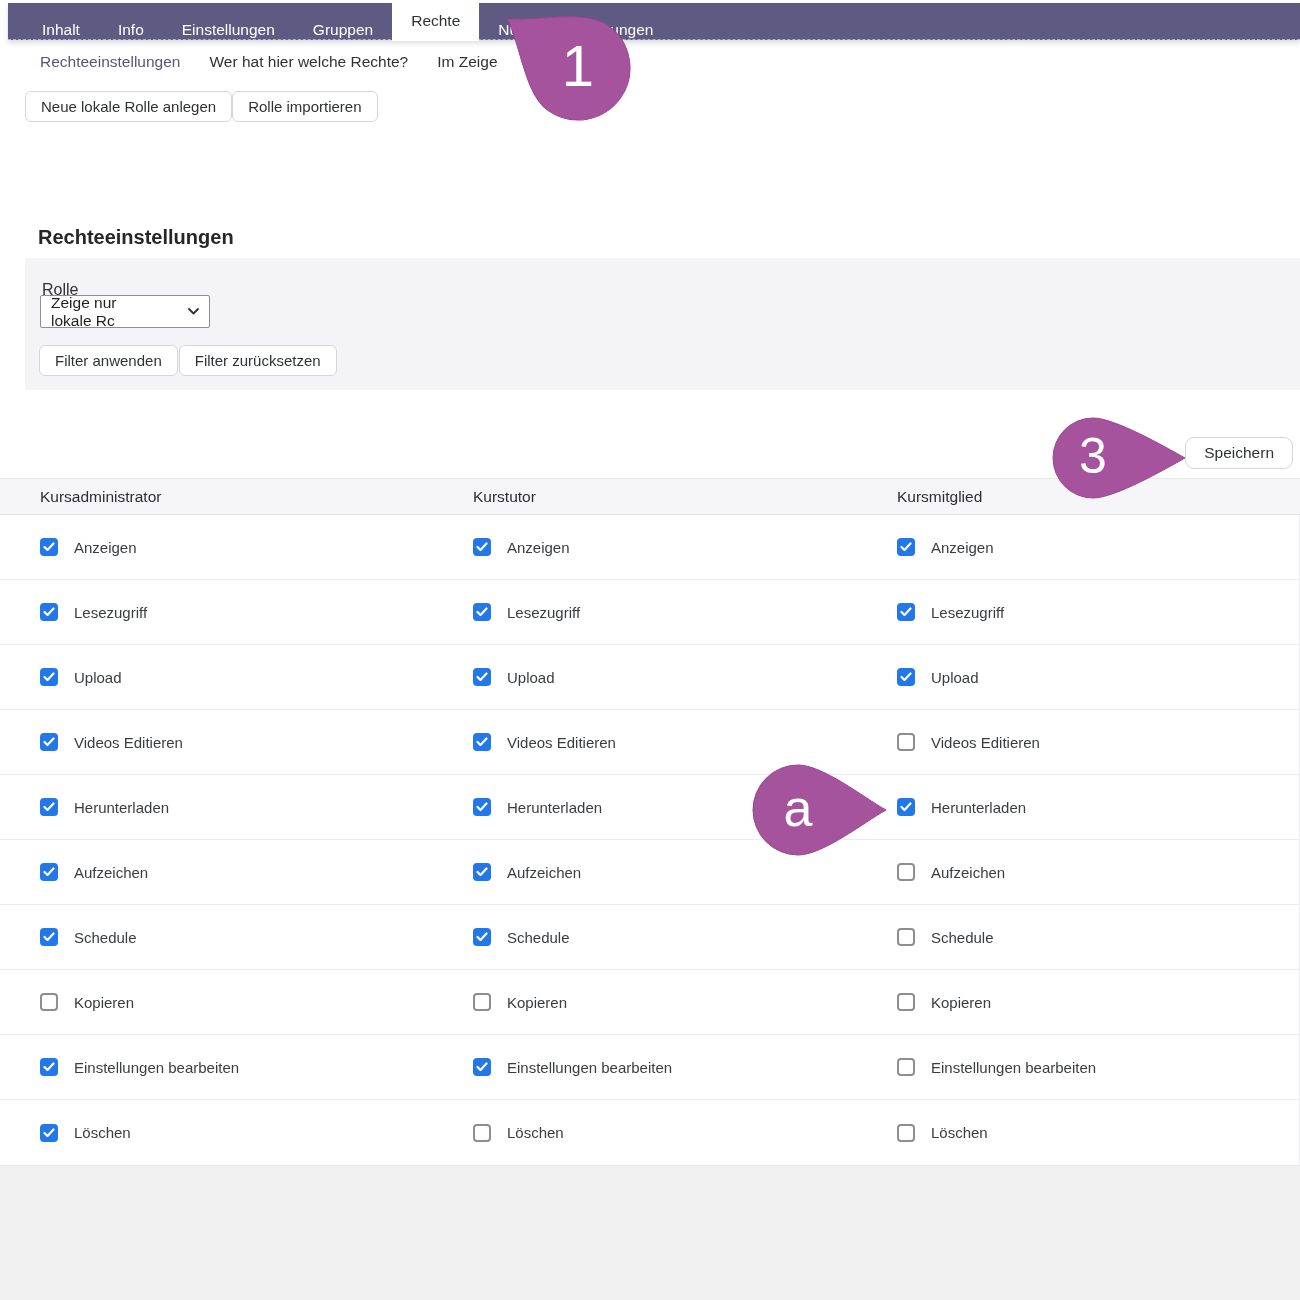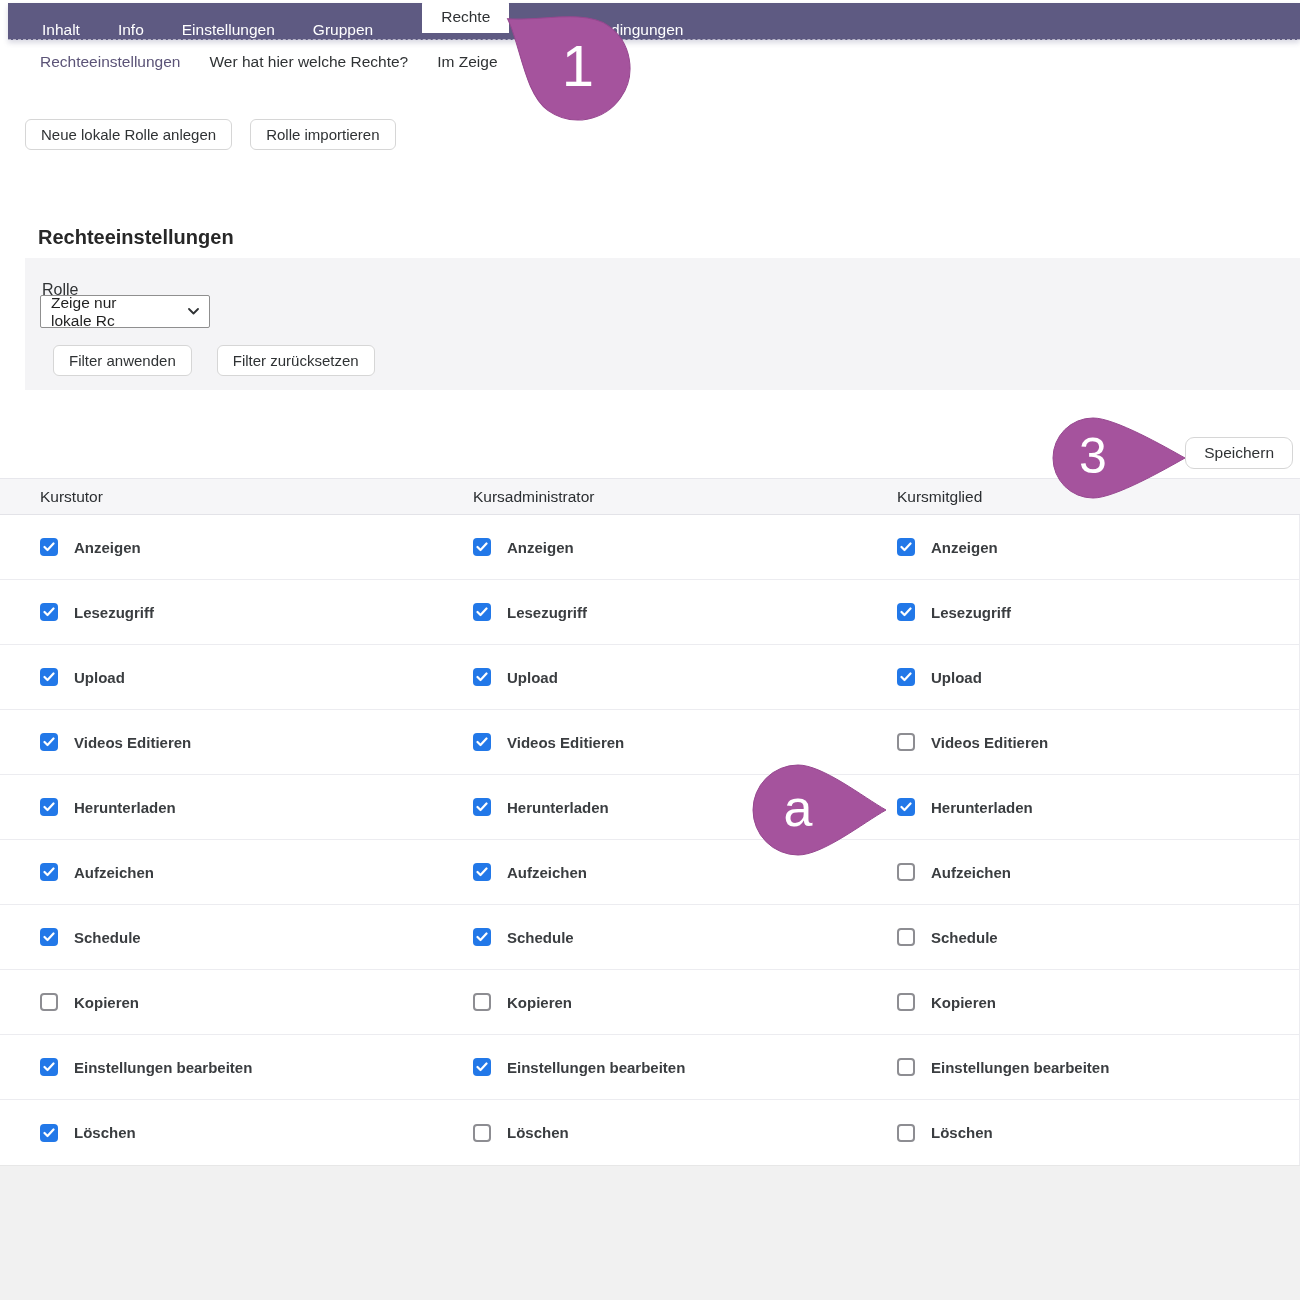--- a/index.html
+++ b/index.html
@@ -16,39 +16,39 @@
     display:flex; align-items:flex-end; padding-left:15px;
     border-bottom:1px dashed rgba(255,255,255,.55);
     box-shadow:0 3px 5px rgba(93,90,130,.22);
     z-index:2;
   }
   .tab {
     color:#fff; font-size:15.5px; display:flex; align-items:center;
     padding:0 19px; cursor:pointer; white-space:nowrap;
   }
   .tab.active {
-    background:#fff; color:#2f3234; margin-top:-3px; height:33px;
-    border-radius:4px 4px 0 0; align-self:flex-start; z-index:3;margin-left:30px;
+    background:#fff; color:#2f3234; margin-top:-3px; height:41px;
+    border-radius:4px 4px 0 0; align-self:flex-start; z-index:3;
   }
 
   
   .subnav {
     position:absolute; left:40px; top:50px; height:24px;
     display:flex; gap:29px; align-items:center; z-index:1;
   }
   .subnav-item { font-size:15.5px; color:#2f3234; cursor:pointer; white-space:nowrap; }
   .subnav-item.active { color: var(--active_link, #5b5377); }
 
   
   .btn {
     background:#fff; border:1px solid #d6d6d6; border-radius:6px;
     font-family:inherit; font-size:15px; color:#2f3234;
     padding:6px 15px; cursor:pointer; white-space:nowrap;
   }
-  .toolbar { position:absolute; left:25px; top:119px; display:flex; gap:18px; }
+  .toolbar { position:absolute; left:25px; top:91px; display:flex; }
 
   
   .section-title {
     position:absolute; left:38px; top:226px;
     font-size:20px; font-weight:700; color:#272727;
   }
 
   
   .filter-panel {
     position:absolute; left:25px; right:0; top:258px; height:132px;
@@ -58,36 +58,35 @@
     position:absolute; left:17px; top:23px;
     font-size:16px; color:#2f3234;
   }
   .role-select {
     position:absolute; left:15px; top:37px; width:170px; height:33px;
     background:#fff; border:1px solid #8f8f8f; border-radius:2px;
     display:flex; align-items:center; justify-content:space-between;
     padding:0 10px; font-size:15.5px; color:#1f1f1f; cursor:pointer;gap:28px;
   }
   .role-select .chev { display:flex; align-items:center; }
-  .filter-buttons { position:absolute; left:28px; top:87px; display:flex; gap:25px; }
+  .filter-buttons { position:absolute; left:14px; top:87px; display:flex; gap:1px; }
 
   
   .save-btn { position:absolute; right:7px; top:437px; font-size:15.5px; padding:6px 18px;border-radius:9px; }
 
   
   .perm-head {
     position:absolute; left:0; right:0; top:478px; height:37px;
     background:#f6f6f8; border-top:1px solid #e7e7ec; border-bottom:1px solid #e3e3e8;
     display:grid; grid-template-columns:433px 424px auto; align-items:center;
   }
   .perm-head span { padding-left:40px; font-size:15.5px; color:#2b2e31; }
   .perm-body {
     position:absolute; left:0; right:0; top:515px;
     border-right:1px solid #ececf0;
-    font-weight:bold;
   }
   .perm-row {
     height:65px; display:grid; grid-template-columns:433px 424px auto;
     align-items:center; border-bottom:1px solid #ececf0; background:#fff;
   }
   .perm-row:last-child { border-bottom:none; }
   .perm-cell { display:flex; align-items:center; gap:16px; padding-left:40px; }
   .cb {
     width:18px; height:18px; border-radius:4px; flex:0 0 auto;
     border:2px solid #8d8d92; background:#fff; cursor:pointer;
@@ -159,22 +158,22 @@
   </div>
   <div class="filter-buttons">
     <button class="btn">Filter anwenden</button>
     <button class="btn">Filter zurücksetzen</button>
   </div>
 </div>
 
 <button class="btn save-btn">Speichern</button>
 
 <div class="perm-head">
+  <span>Kursadministrator</span>
   <span>Kurstutor</span>
-  <span>Kursadministrator</span>
   <span>Kursmitglied</span>
 </div>
 
 <div class="perm-body">
   <div class="perm-row">
     <div class="perm-cell">
       <span class="cb checked" role="checkbox" aria-checked="true">
         <svg viewBox="0 0 12 10">
             <polyline points="1.5,5 4.5,8 10.5,1.5"></polyline>
           </svg>

